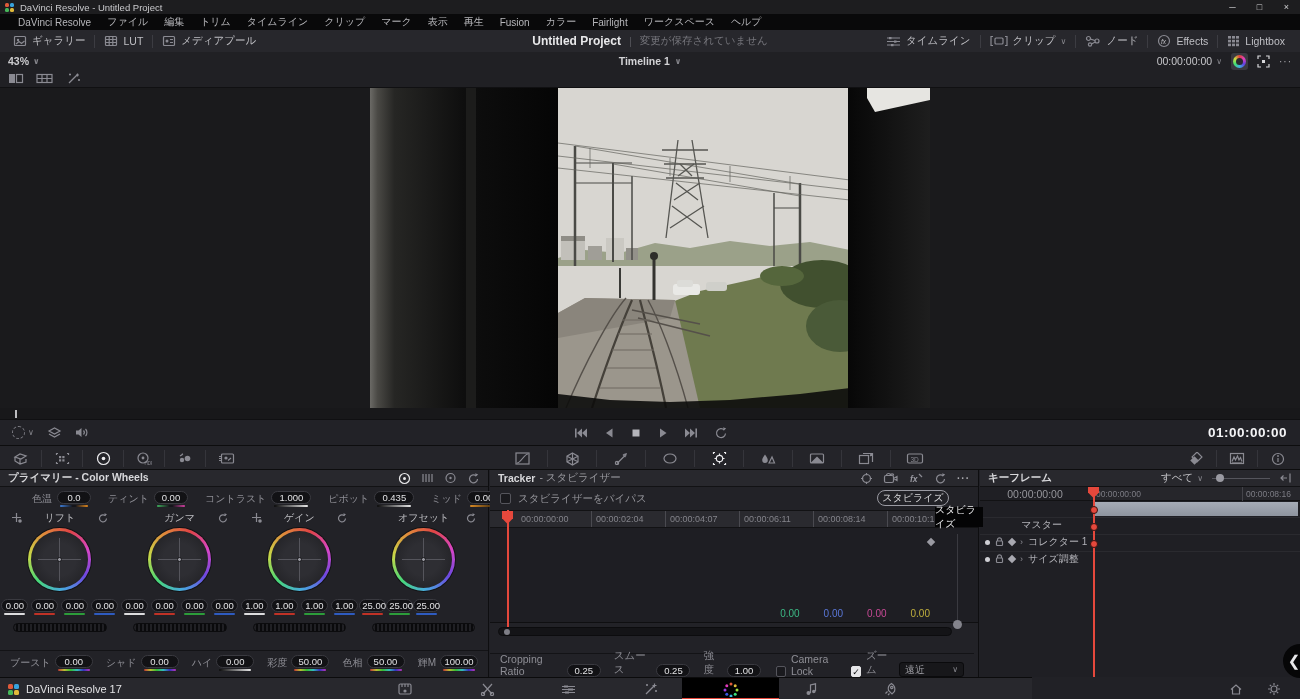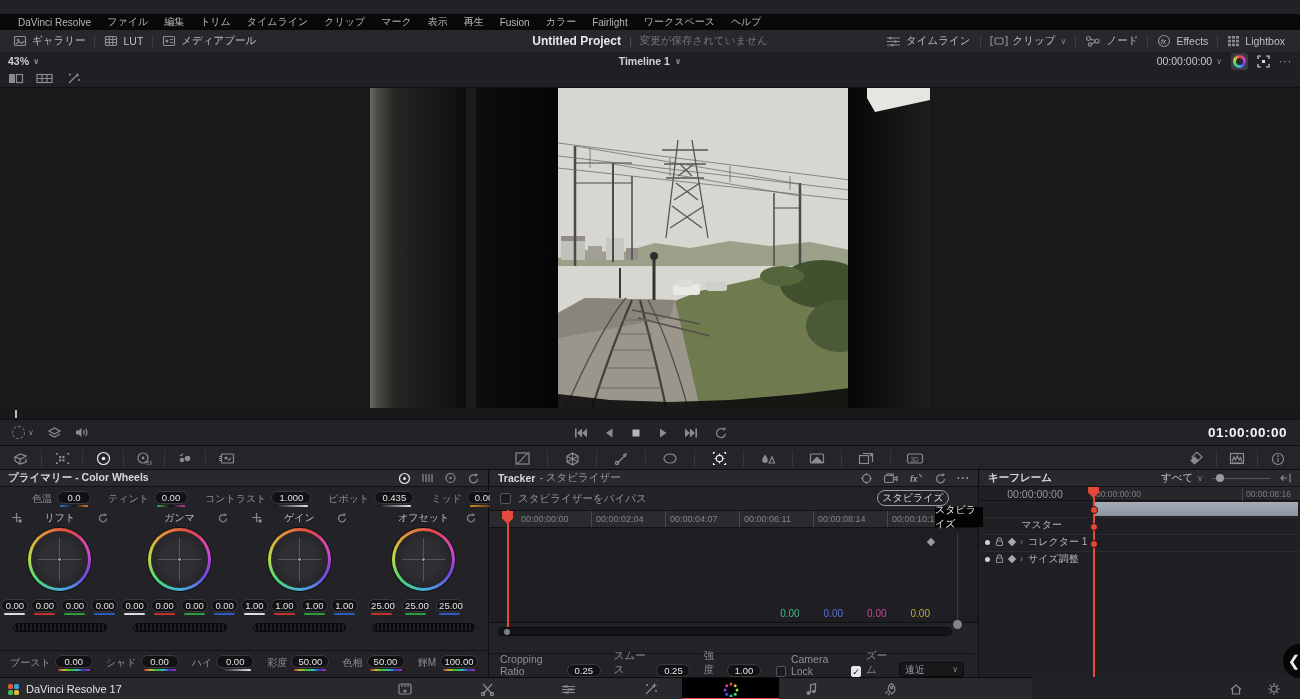--- a/index.html
+++ b/index.html
@@ -90,21 +90,21 @@
 .whead{height:15px;position:relative;display:flex;align-items:center;justify-content:center;font-size:10px;color:#bcbcc0;}
 .whead .chx{position:absolute;left:11px;top:2px;}
 .whead .rst{position:absolute;right:11px;top:2px;}
 .wheel{width:63px;height:63px;border-radius:50%;margin:3px auto 0;background:conic-gradient(from 20deg,#e04545,#d845c8,#6c48e0,#48a8e0,#48d878,#c8d848,#e08a3a,#e04545);position:relative;box-shadow:0 0 0 1px #121214;}
 .wheel::before{content:"";position:absolute;inset:3px;border-radius:50%;background:radial-gradient(circle,#2e2e33 40%,#242428 75%,#1e1e22 100%);}
 .wch-h,.wch-v{position:absolute;background:#55555c;}
 .wch-h{left:10px;right:10px;top:31px;height:1px;}
 .wch-v{top:10px;bottom:10px;left:31px;width:1px;}
 .wdot{position:absolute;left:29px;top:29px;width:5px;height:5px;border-radius:50%;background:#9a9aa2;border:1px solid #17171a;}
 .wvals{display:flex;gap:3px;justify-content:center;margin-top:8px;}
-.wgroup.offset .wvals{justify-content:center;padding-right:16px;gap:7px;}
+.wgroup.offset .wvals{justify-content:flex-start;padding-right:16px;gap:0;}
 .mwheel{height:9px;border-radius:5px;margin:8px 13px 0;background:repeating-linear-gradient(90deg,#202024 0 2px,#0a0a0c 2px 4px);border:1px solid #0b0b0d;}
 #wbot{height:25px;display:flex;align-items:center;justify-content:space-between;padding:0 10px;border-top:1px solid #131316;margin-top:4px;}
 .wbot-pair{display:flex;align-items:center;gap:4px;}
 
 #t-bypass{height:23px;display:flex;align-items:center;padding:0 10px;gap:7px;font-size:10.5px;color:#96969c;position:relative;}
 .cbox{width:11px;height:11px;background:#1a1a1e;border:1px solid #55555c;border-radius:2px;}
 .cbox.checked{background:#e6e6e8;color:#131315;font-size:9px;line-height:10px;text-align:center;border-color:#e6e6e8;}
 #stab-btn{position:absolute;left:387px;top:3px;width:72px;height:16px;border:1px solid #9a9aa2;border-radius:9px;font-size:10px;color:#dcdcde;display:flex;align-items:center;justify-content:center;}
 #t-ruler{position:relative;height:18px;background:#2a2a2f;border-top:1px solid #121214;border-bottom:1px solid #121214;display:flex;padding-left:27px;font-size:9px;color:#84848b;overflow:hidden;}
 .t-cell{width:74px;display:flex;align-items:center;padding-left:4px;white-space:nowrap;}
@@ -152,20 +152,34 @@
 .page-cell{position:absolute;top:0;width:44px;height:22px;display:flex;align-items:center;justify-content:center;}
 #page-color{left:682px;width:97px;background:#000;}
 #page-color::after{content:"";position:absolute;left:0;right:0;bottom:0;height:2.5px;background:var(--red);}
 #collapse-circle{position:absolute;left:1283px;top:644px;width:34px;height:34px;border-radius:50%;background:#060607;color:#e8e8ea;display:flex;align-items:center;justify-content:center;font-size:15px;z-index:30;padding-right:12px;}
 </style>
 </head>
 <body>
 
 <div id="app">
 
+  <div class="abs" id="titlebar">
+    <div class="dv-logo">
+        <i class="d1"></i>
+        <i class="d2"></i>
+        <i class="d3"></i>
+        <i class="d4"></i>
+      </div>
+    <span>DaVinci Resolve - Untitled Project</span>
+    <div id="win-controls">
+      <span class="wbtn">─</span>
+      <span class="wbtn">□</span>
+      <span class="wbtn">×</span>
+    </div>
+  </div>
 
   <div class="abs" id="menubar">
     <span>DaVinci Resolve</span>
     <span>ファイル</span>
     <span>編集</span>
     <span>トリム</span>
     <span>タイムライン</span>
     <span>クリップ</span>
     <span>マーク</span>
     <span>表示</span>

